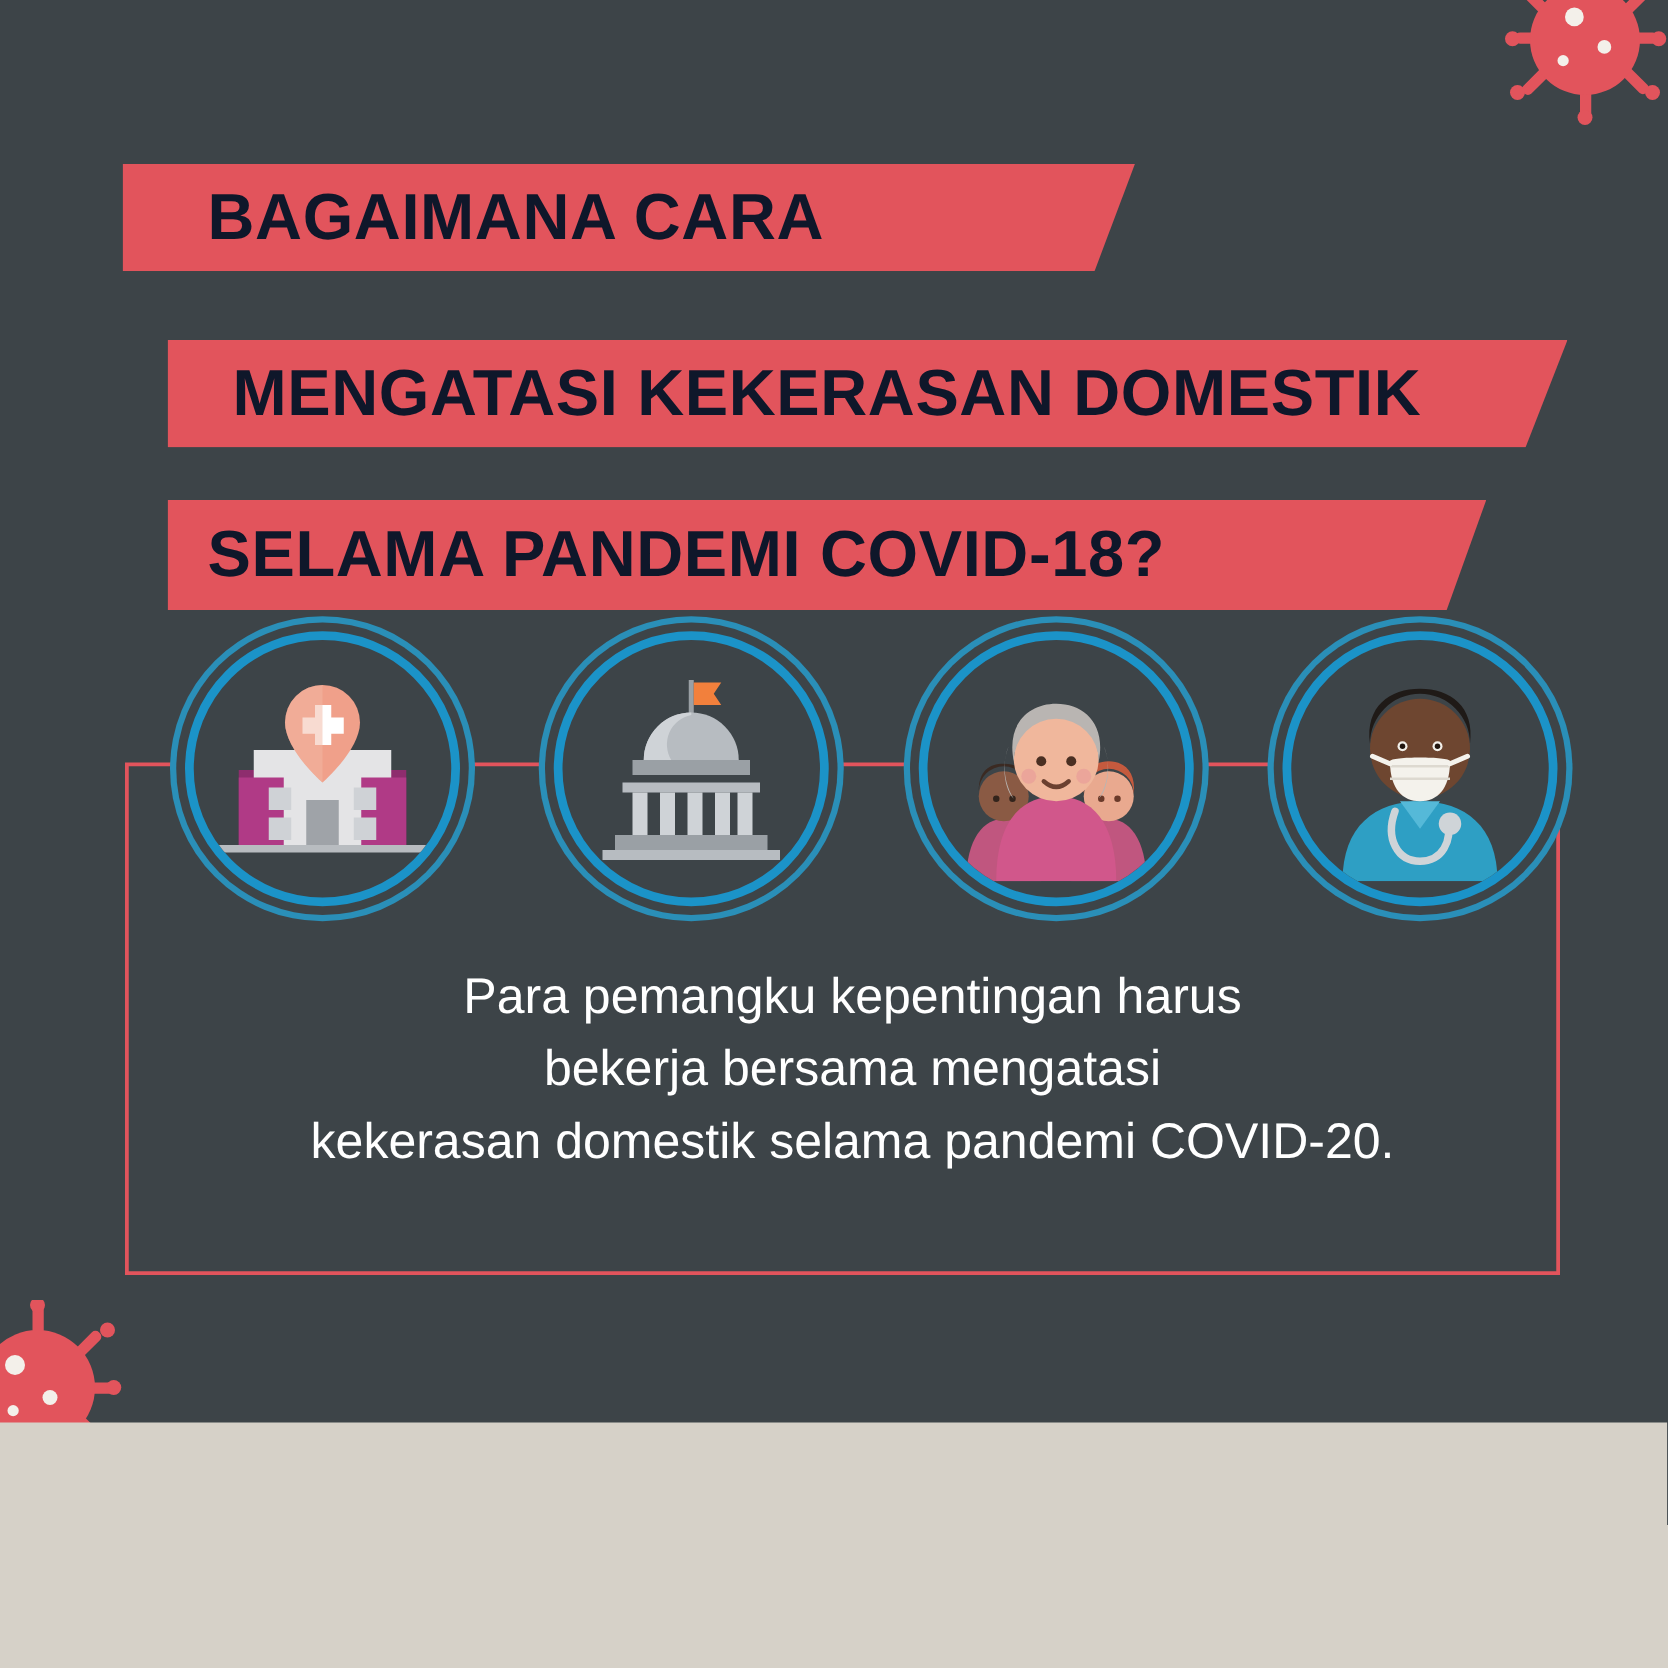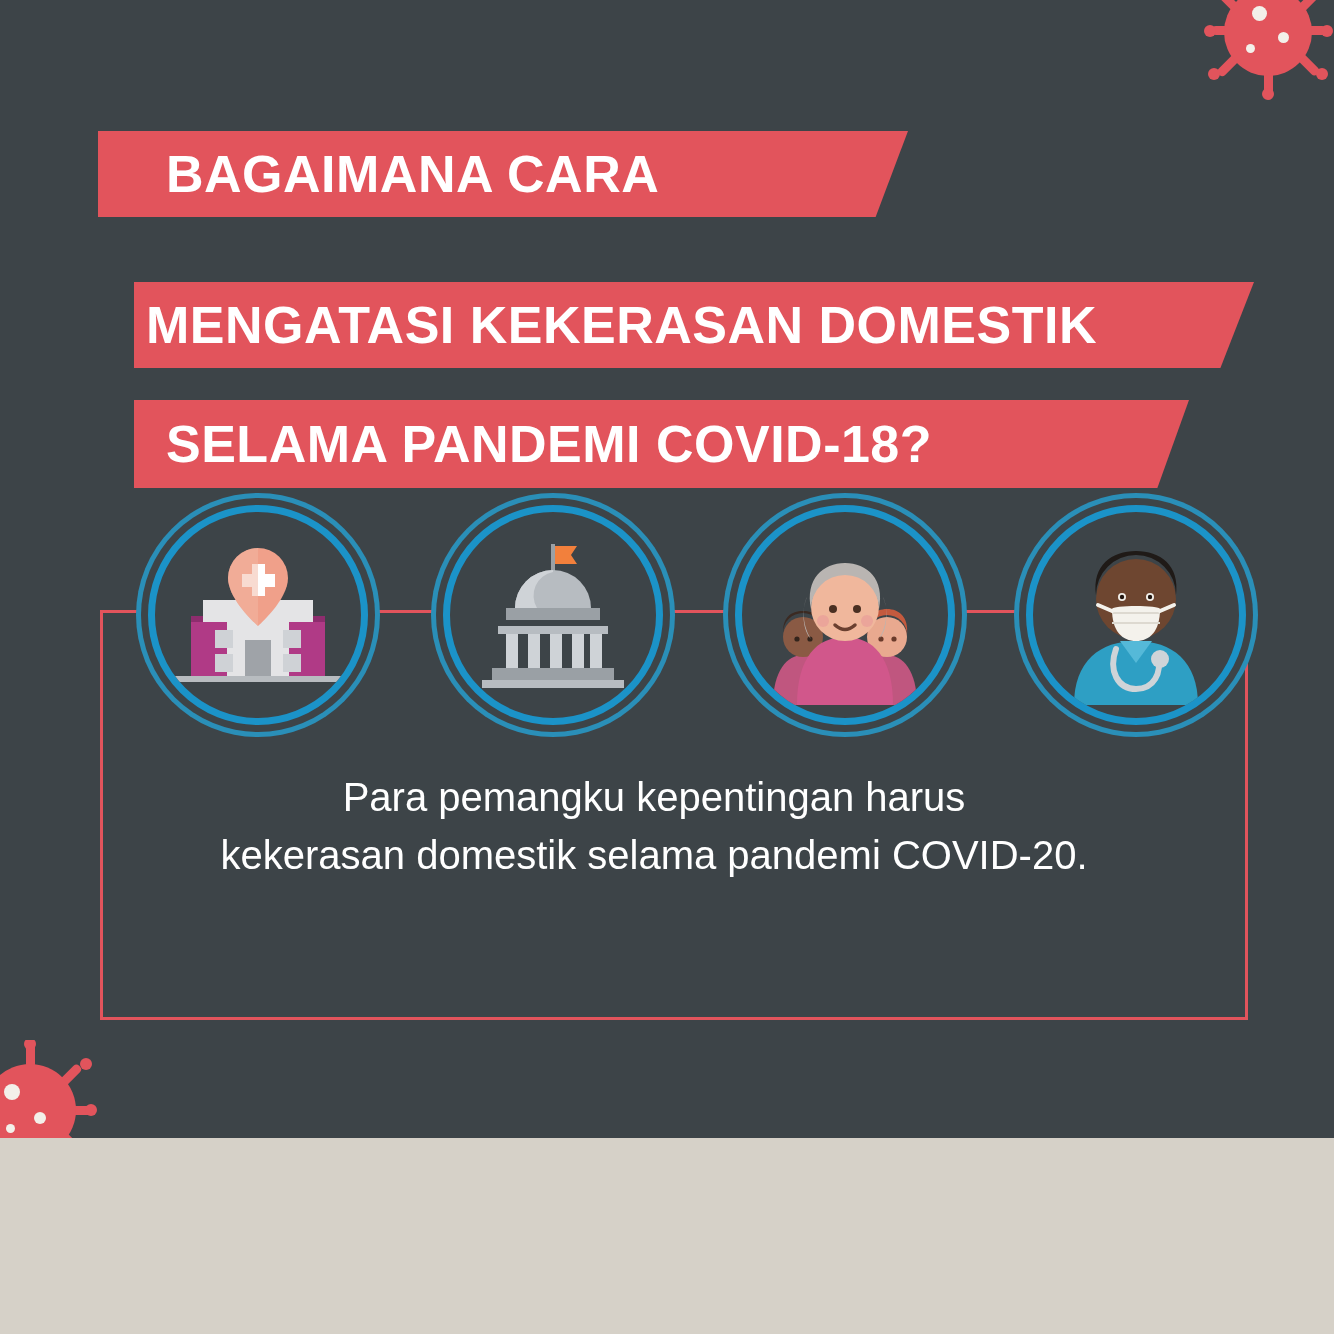--- a/index.html
+++ b/index.html
@@ -49,21 +49,21 @@
   #virus-bl { left: -40px; top: 1040px; width: 160px; height: 160px; }
   #virus-bl .body { left: 24px; top: 24px; width: 92px; height: 92px; }
   #virus-bl .dot.d1 { left: 44px; top: 44px; width: 16px; height: 16px; }
   #virus-bl .dot.d2 { left: 74px; top: 72px; width: 12px; height: 12px; }
   #virus-bl .dot.d3 { left: 46px; top: 84px; width: 9px; height: 9px; }
 
   
   .banner {
     position: absolute;
     background: #e2545c;
-    color: #ffffff;
+    color: #0f172a;
     font-weight: bold;
     display: flex;
     align-items: center;
     letter-spacing: 0.5px;
   }
   .banner span {
     display: block;
     white-space: nowrap;
   }
   #banner1 {
@@ -71,25 +71,25 @@
     top: 131px;
     width: 810px;
     height: 86px;
     clip-path: polygon(0 0, 100% 0, 96% 100%, 0 100%);
     padding-left: 68px;
     box-sizing: border-box;
     font-size: 52px;
   }
   #banner2 {
     left: 134px;
-    top: 282px;
+    top: 272px;
     width: 1120px;
     height: 86px;
     clip-path: polygon(0 0, 100% 0, 97% 100%, 0 100%);
-    padding-left: 12px;
+    padding-left: 52px;
     box-sizing: border-box;
     font-size: 52px;
   }
   #banner3 {
     left: 134px;
     top: 400px;
     width: 1055px;
     height: 88px;
     clip-path: polygon(0 0, 100% 0, 97% 100%, 0 100%);
     padding-left: 32px;
@@ -128,21 +128,21 @@
     overflow: hidden;
   }
   #circle1 { left: 148px; top: 505px; }
   #circle2 { left: 443px; top: 505px; }
   #circle3 { left: 735px; top: 505px; }
   #circle4 { left: 1026px; top: 505px; }
 
   
   #body-text {
     position: absolute;
-    left: 104px;
+    left: 132px;
     top: 768px;
     width: 1100px;
     text-align: center;
     color: #ffffff;
     font-size: 40px;
     line-height: 1.45;
   }
   #body-text div { white-space: nowrap; }
 
   
@@ -325,20 +325,21 @@
       <path d="M66 88 h48 M66 98 h48" stroke="#ddd9d0" stroke-width="2"></path>
       <path d="M66 86 l-14 -6 M114 86 l14 -6" stroke="#f4f2ec" stroke-width="4" stroke-linecap="round"></path>
 
       <path d="M70 124 c-8 22 2 40 20 40 c18 0 26 -16 22 -34" stroke="#cfd4d8" stroke-width="6" fill="none" stroke-linecap="round"></path>
       <circle cx="114" cy="134" r="9" fill="#cfd4d8"></circle>
     </svg>
   </div>
 
   <div id="body-text">
     <div>Para pemangku kepentingan harus</div>
+    <div>bekerja bersama mengatasi</div>
     <div>kekerasan domestik selama pandemi COVID-20.</div>
   </div>
 
   <div id="footer">
     
     
     
     
 
     

